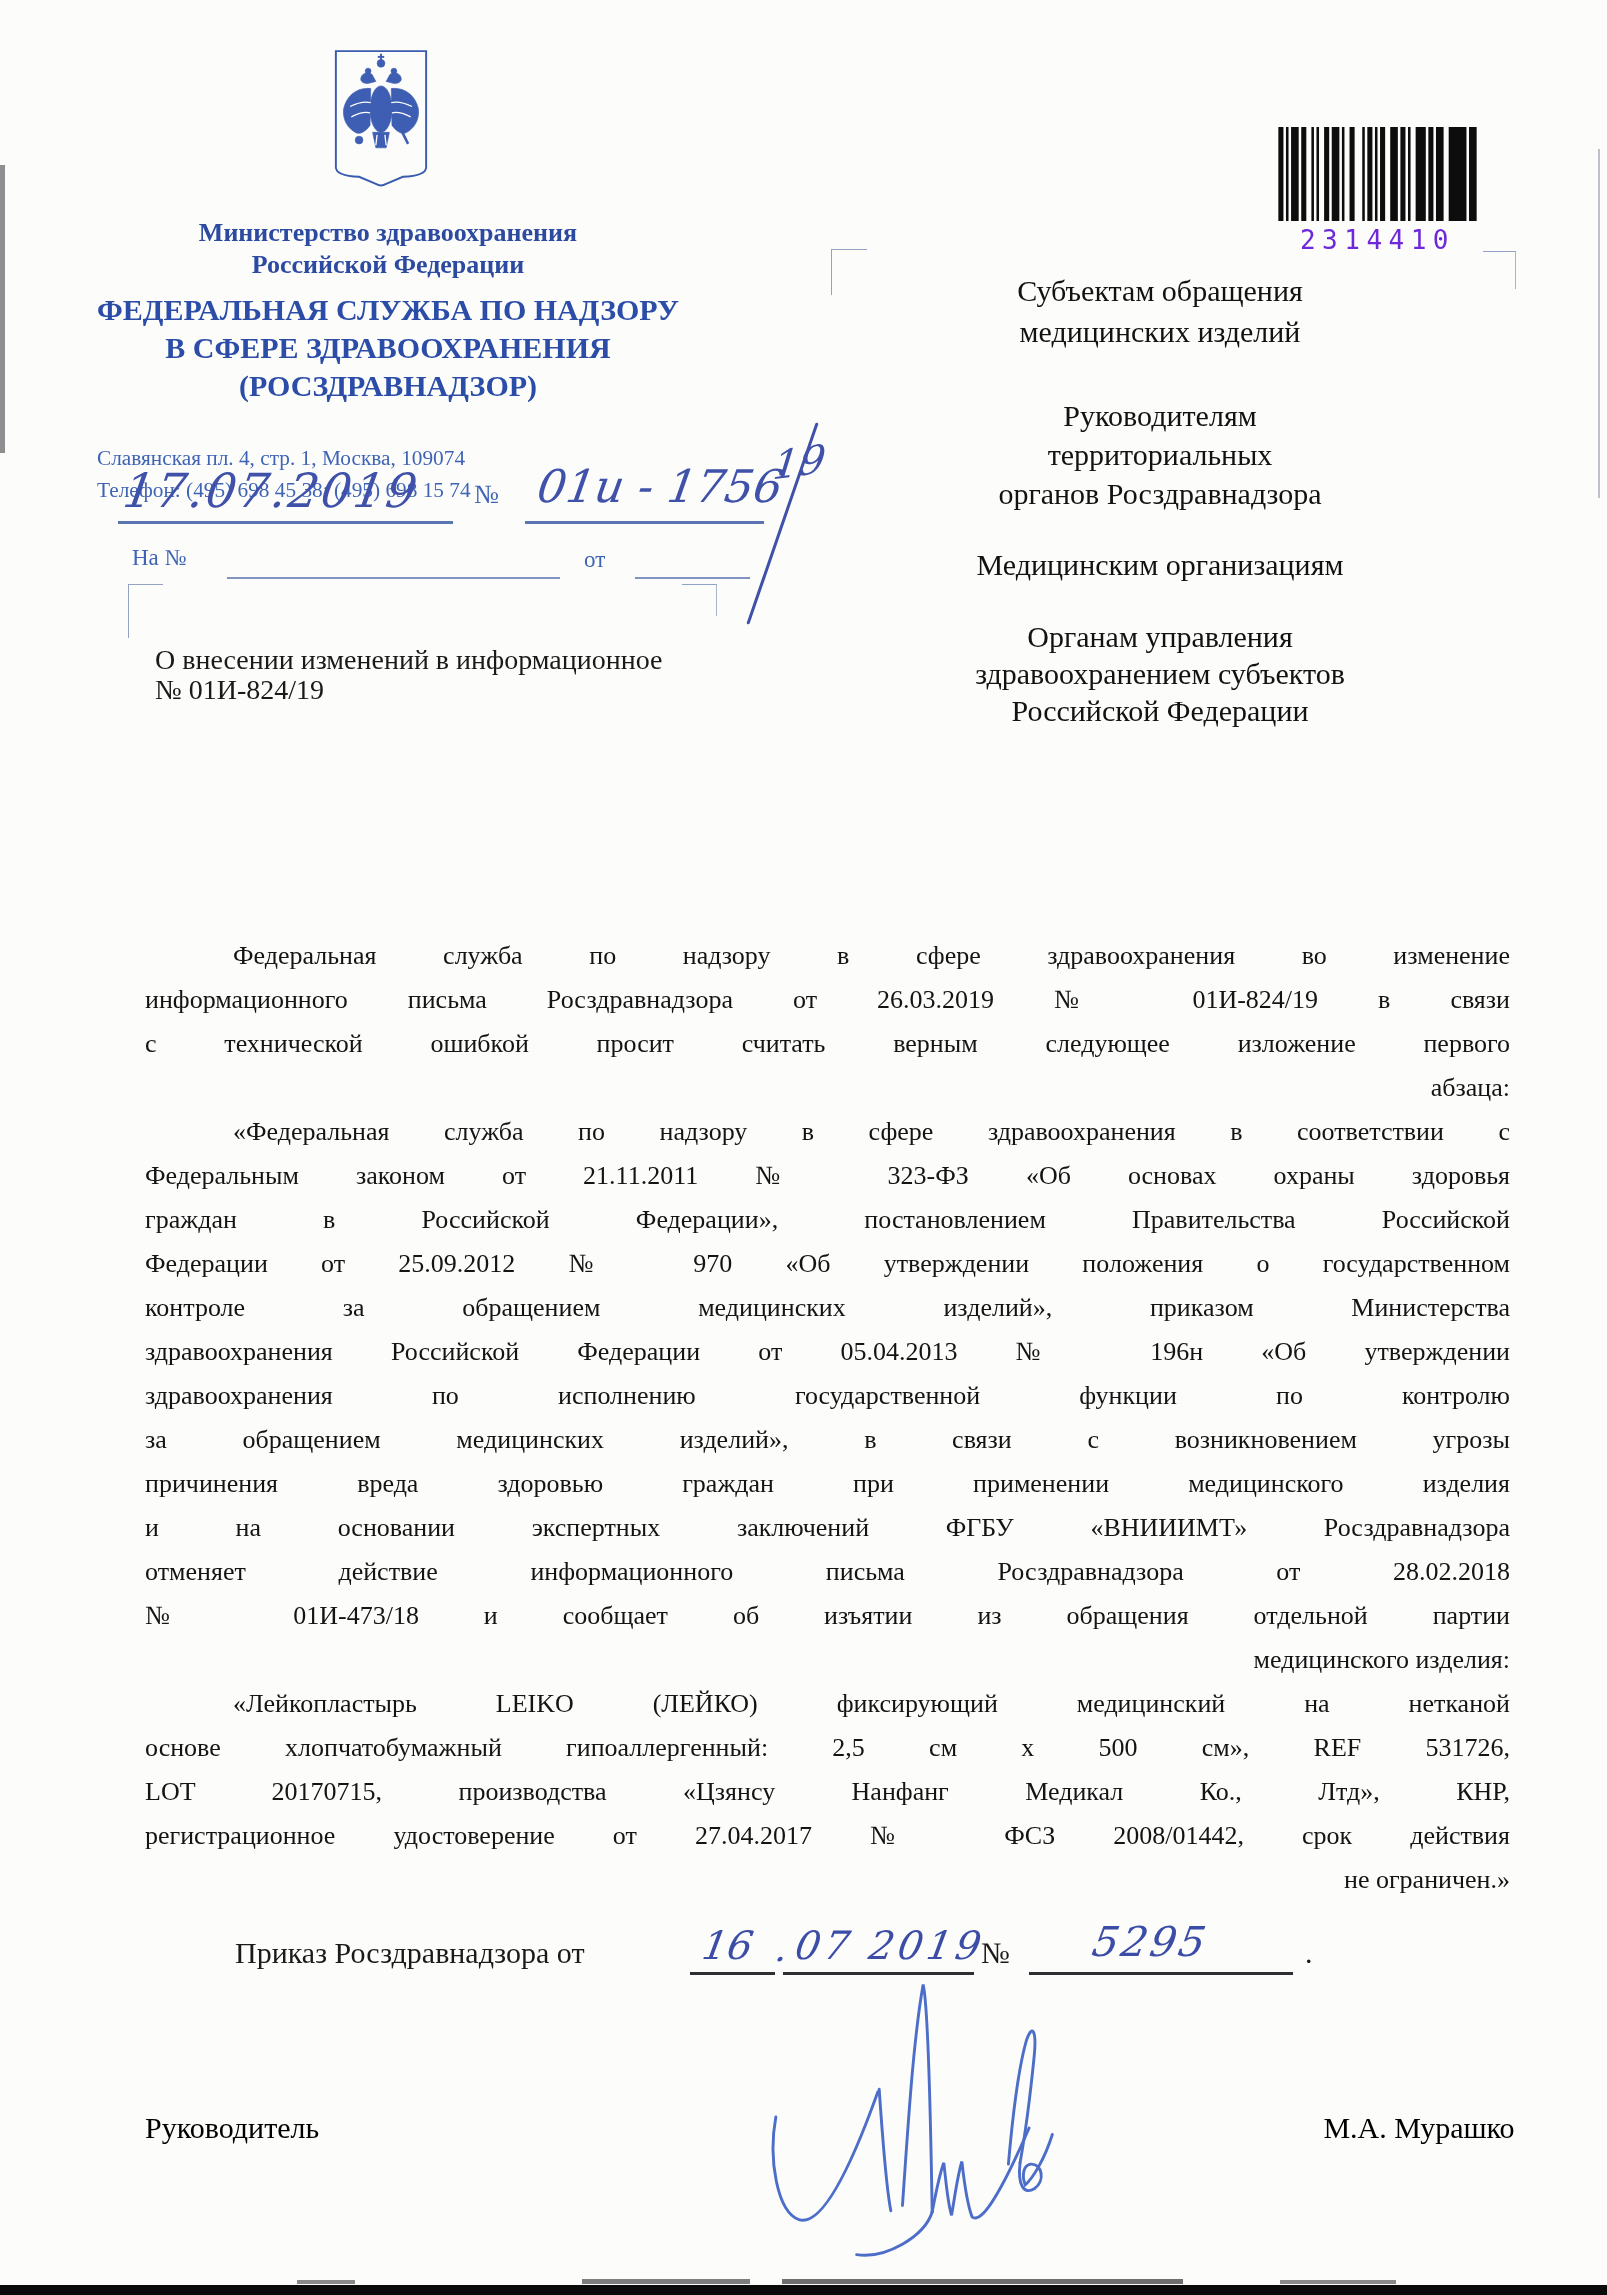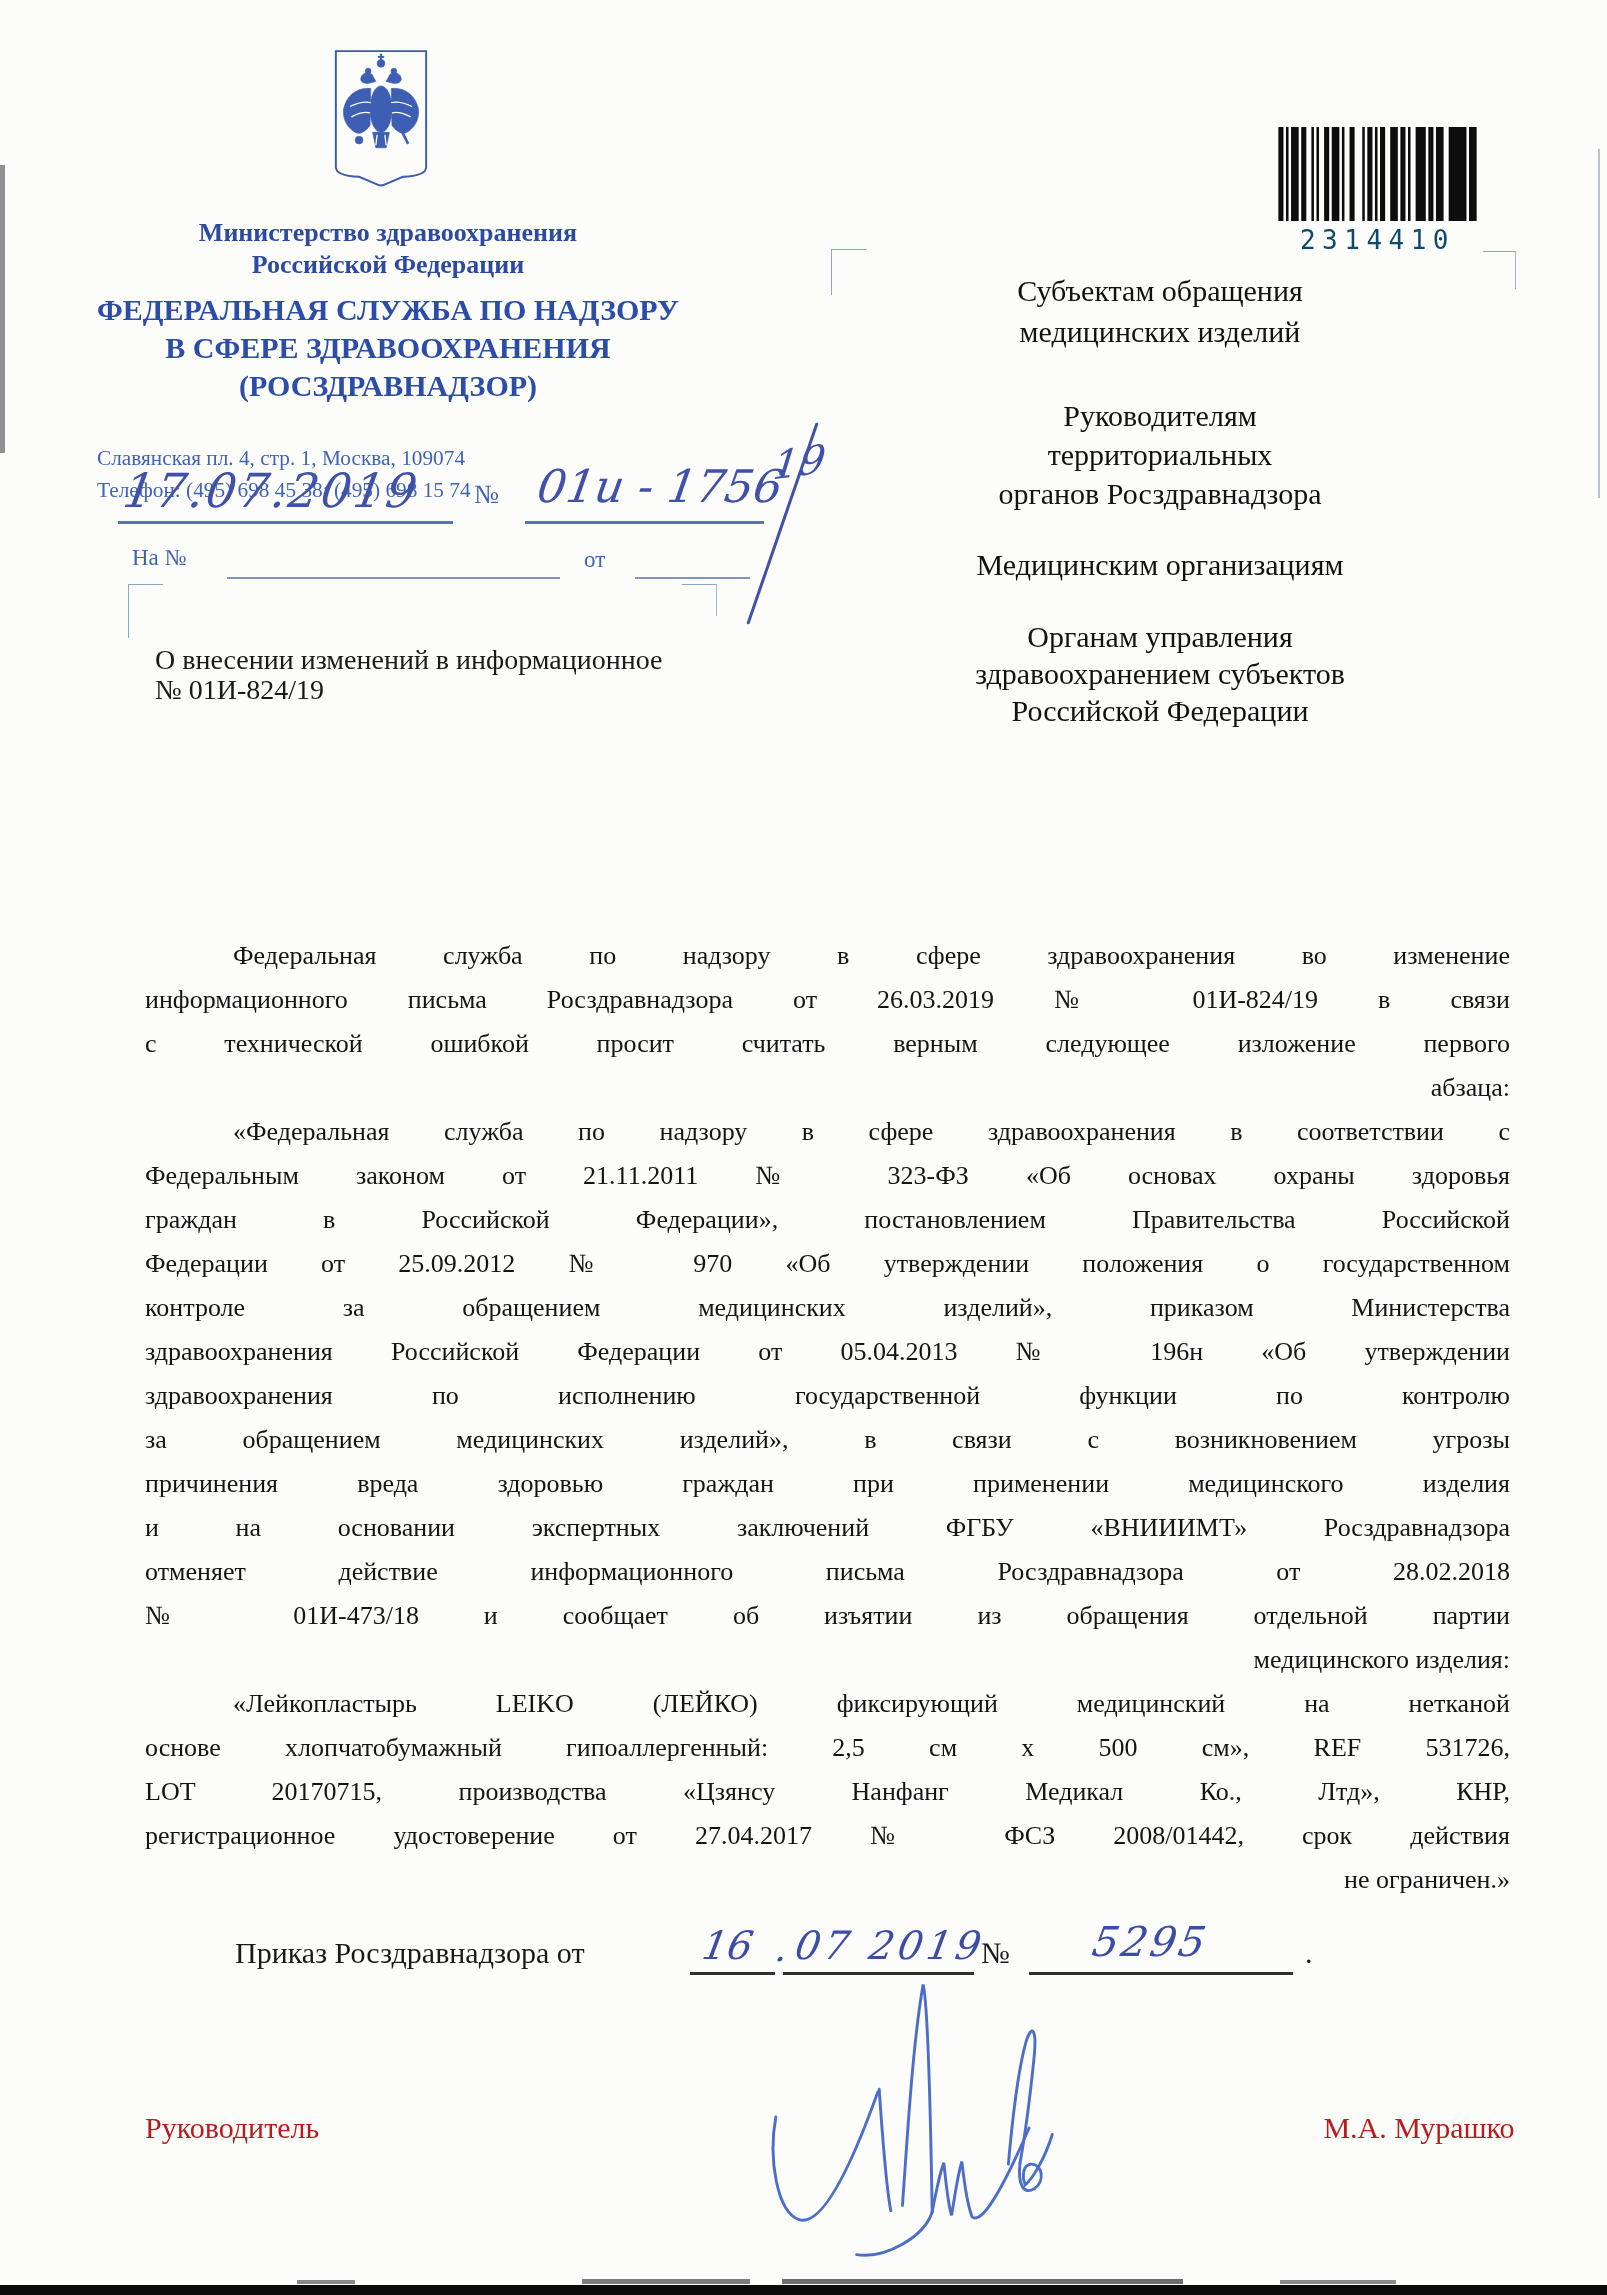--- a/index.html
+++ b/index.html
@@ -20,32 +20,32 @@
   .dark-uline{height:3.2px;background:#2f2f33;}
   
   .corner-tl{border-left:1.9px solid #93a4c2;border-top:1.9px solid #93a4c2;}
   .corner-tr{border-right:1.9px solid #a9b4c9;border-top:1.9px solid #8fa3c8;}
   
   .subject{left:155px;top:645px;width:556px;font-size:28px;line-height:30px;color:#1a1a1a;}
   
   .recip{width:536px;left:892px;text-align:center;font-size:30px;line-height:39px;color:#121212;}
   
   .bcnum{left:1278px;top:225px;width:199px;text-align:center;font-family:"DejaVu Sans Mono",monospace;
-         font-size:26px;letter-spacing:6.5px;color:#0c4a6e;}
+         font-size:26px;letter-spacing:6.5px;color:#6d28d9;}
   
   #body-lines{left:145px;top:934px;width:1365px;font-size:26px;color:#141414;}
   .bl{height:44px;line-height:44px;white-space:normal;}
   .bl.fill{text-align:justify;text-align-last:justify;}
   .bl.nofill{text-align:right;}
   .bl.ind{padding-left:88px;}
   
   .order-print{font-size:30px;color:#1a1a1a;white-space:nowrap;}
   .hand-med{font-family:"DejaVu Serif",serif;font-style:italic;color:#3b4da6;transform:skewX(-10deg);white-space:nowrap;}
   
-  .signoff{font-size:30px;color:#b91c1c;}
+  .signoff{font-size:30px;color:#000000;}
   .smudge{background:#8a8a8a;}
 </style>
 </head>
 <body>
 
 <div id="page">
 
   <div class="abs" style="left:0;top:165px;width:4.5px;height:288px;background:#34343c;opacity:.55;"></div>
   <div class="abs" style="left:1598px;top:149px;width:1.9px;height:349px;background:#bcc1cb;"></div>
 

